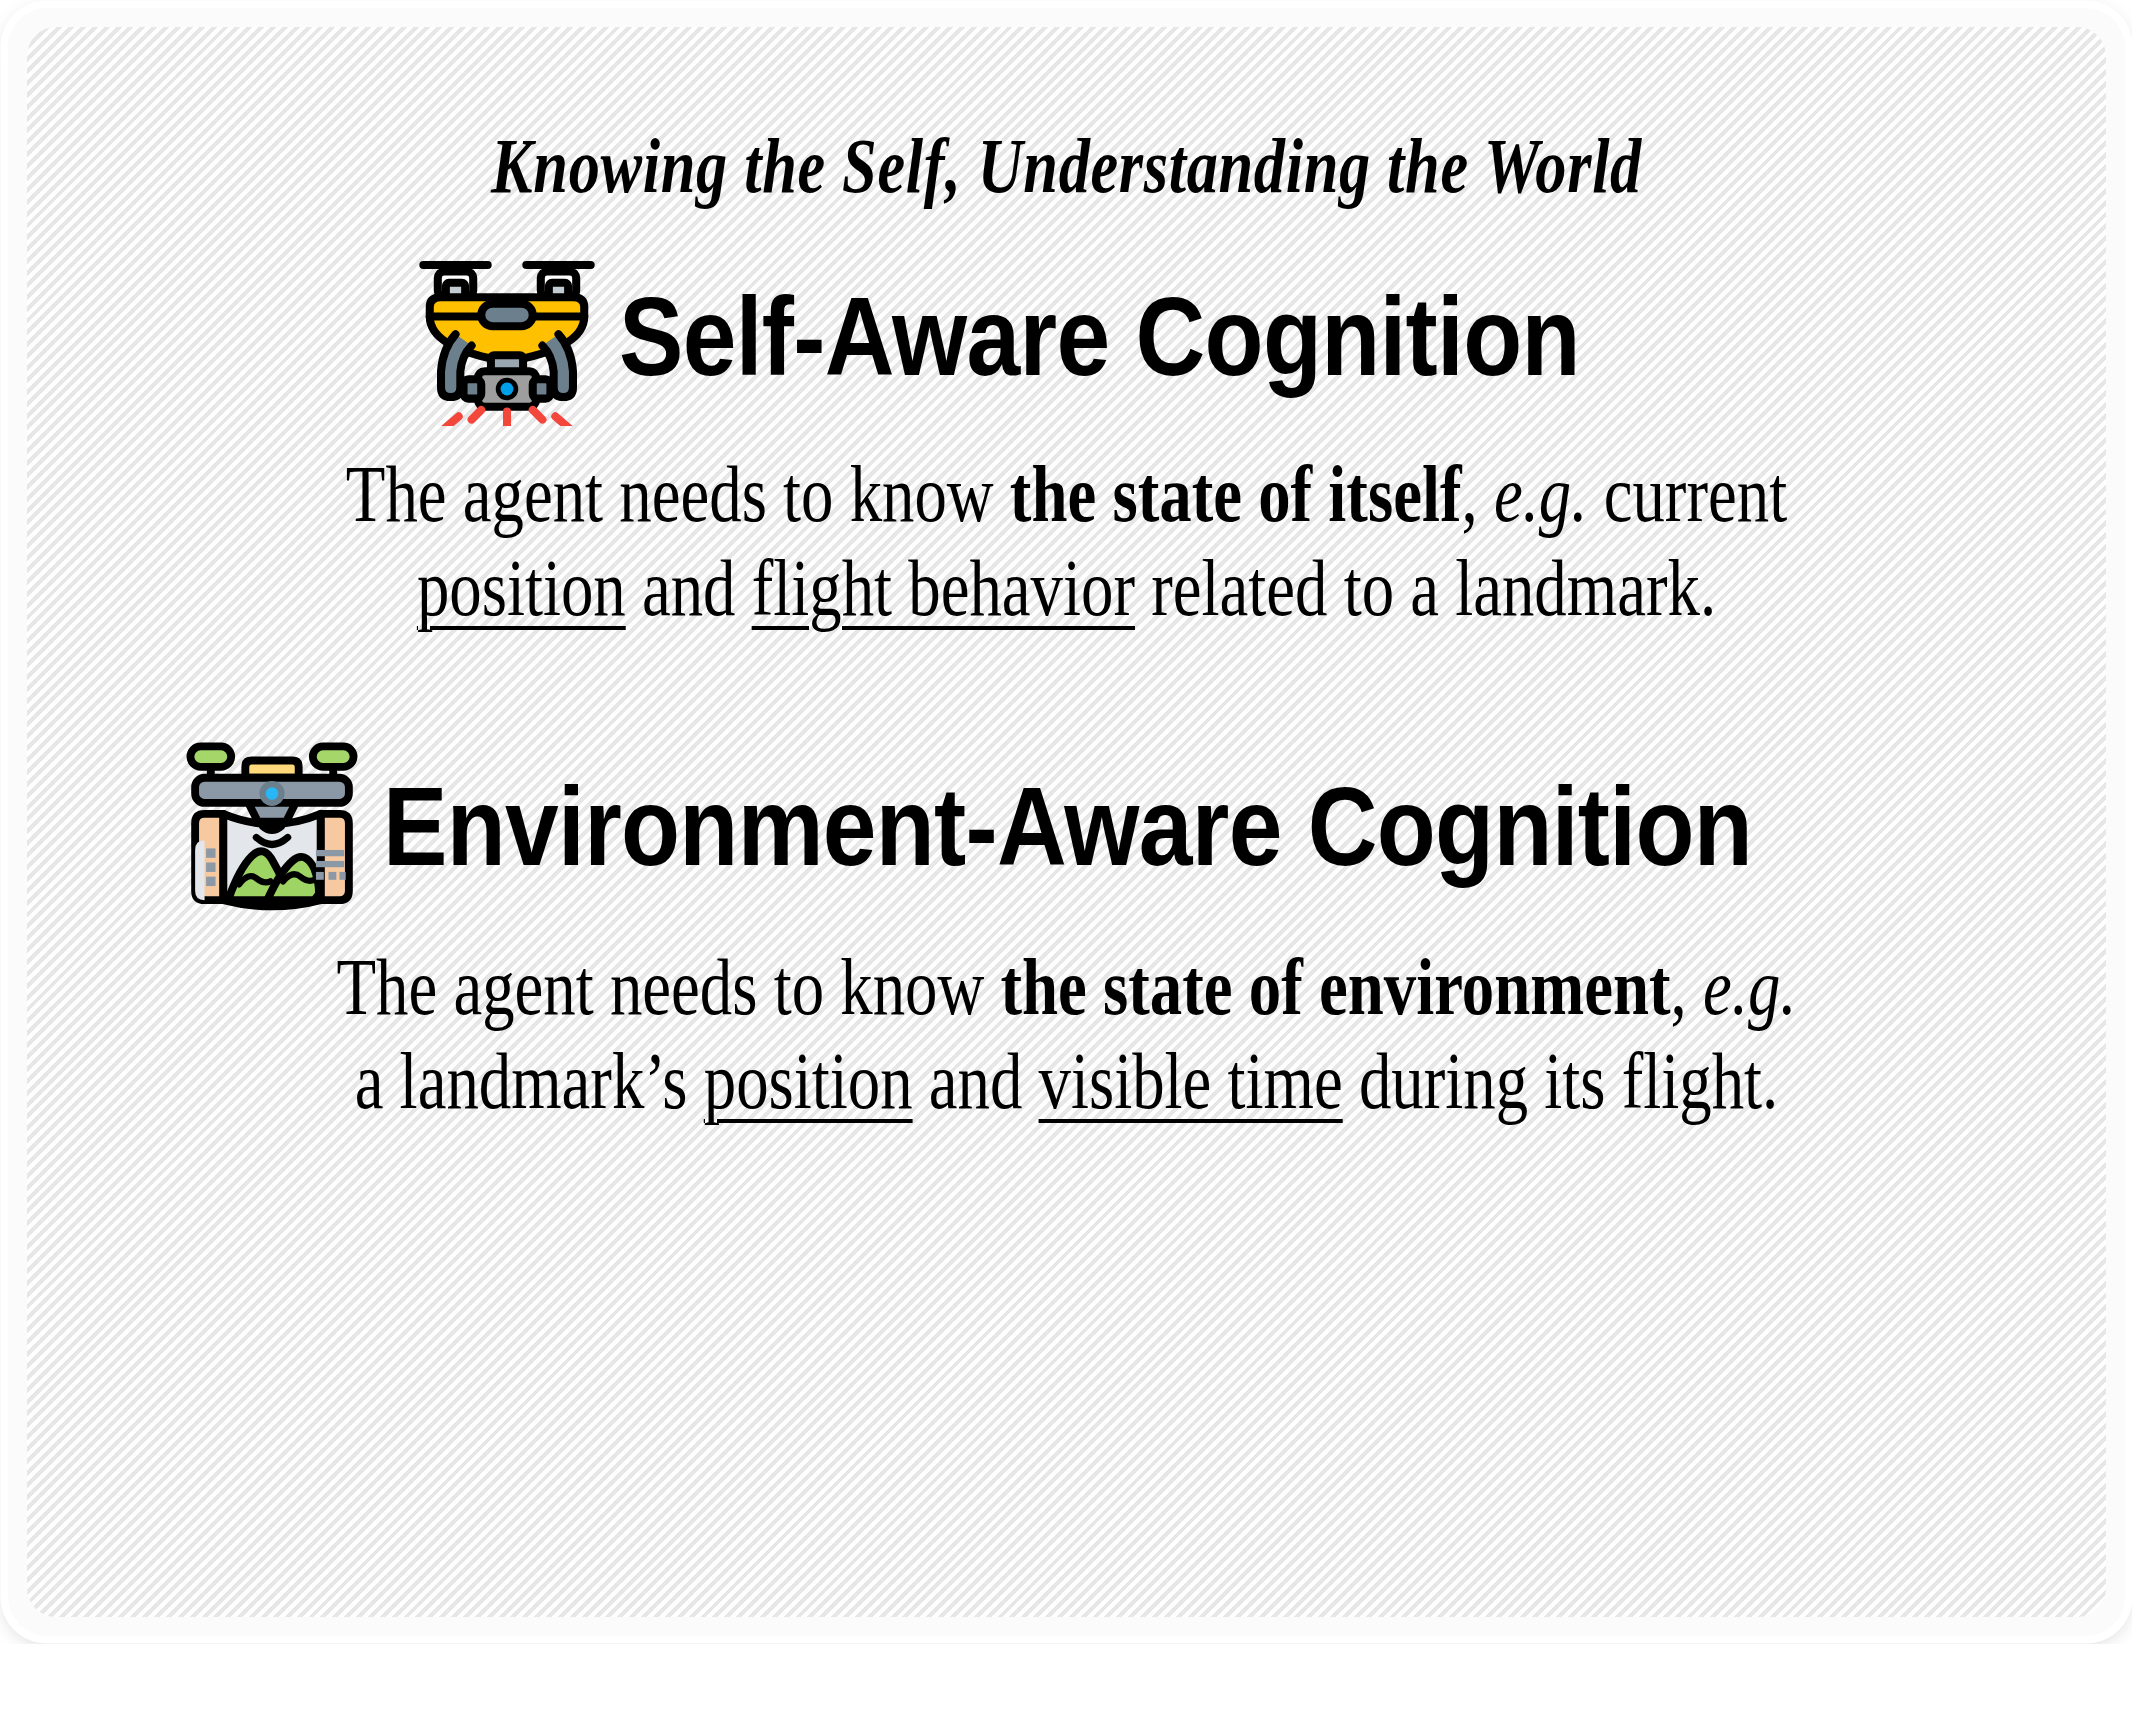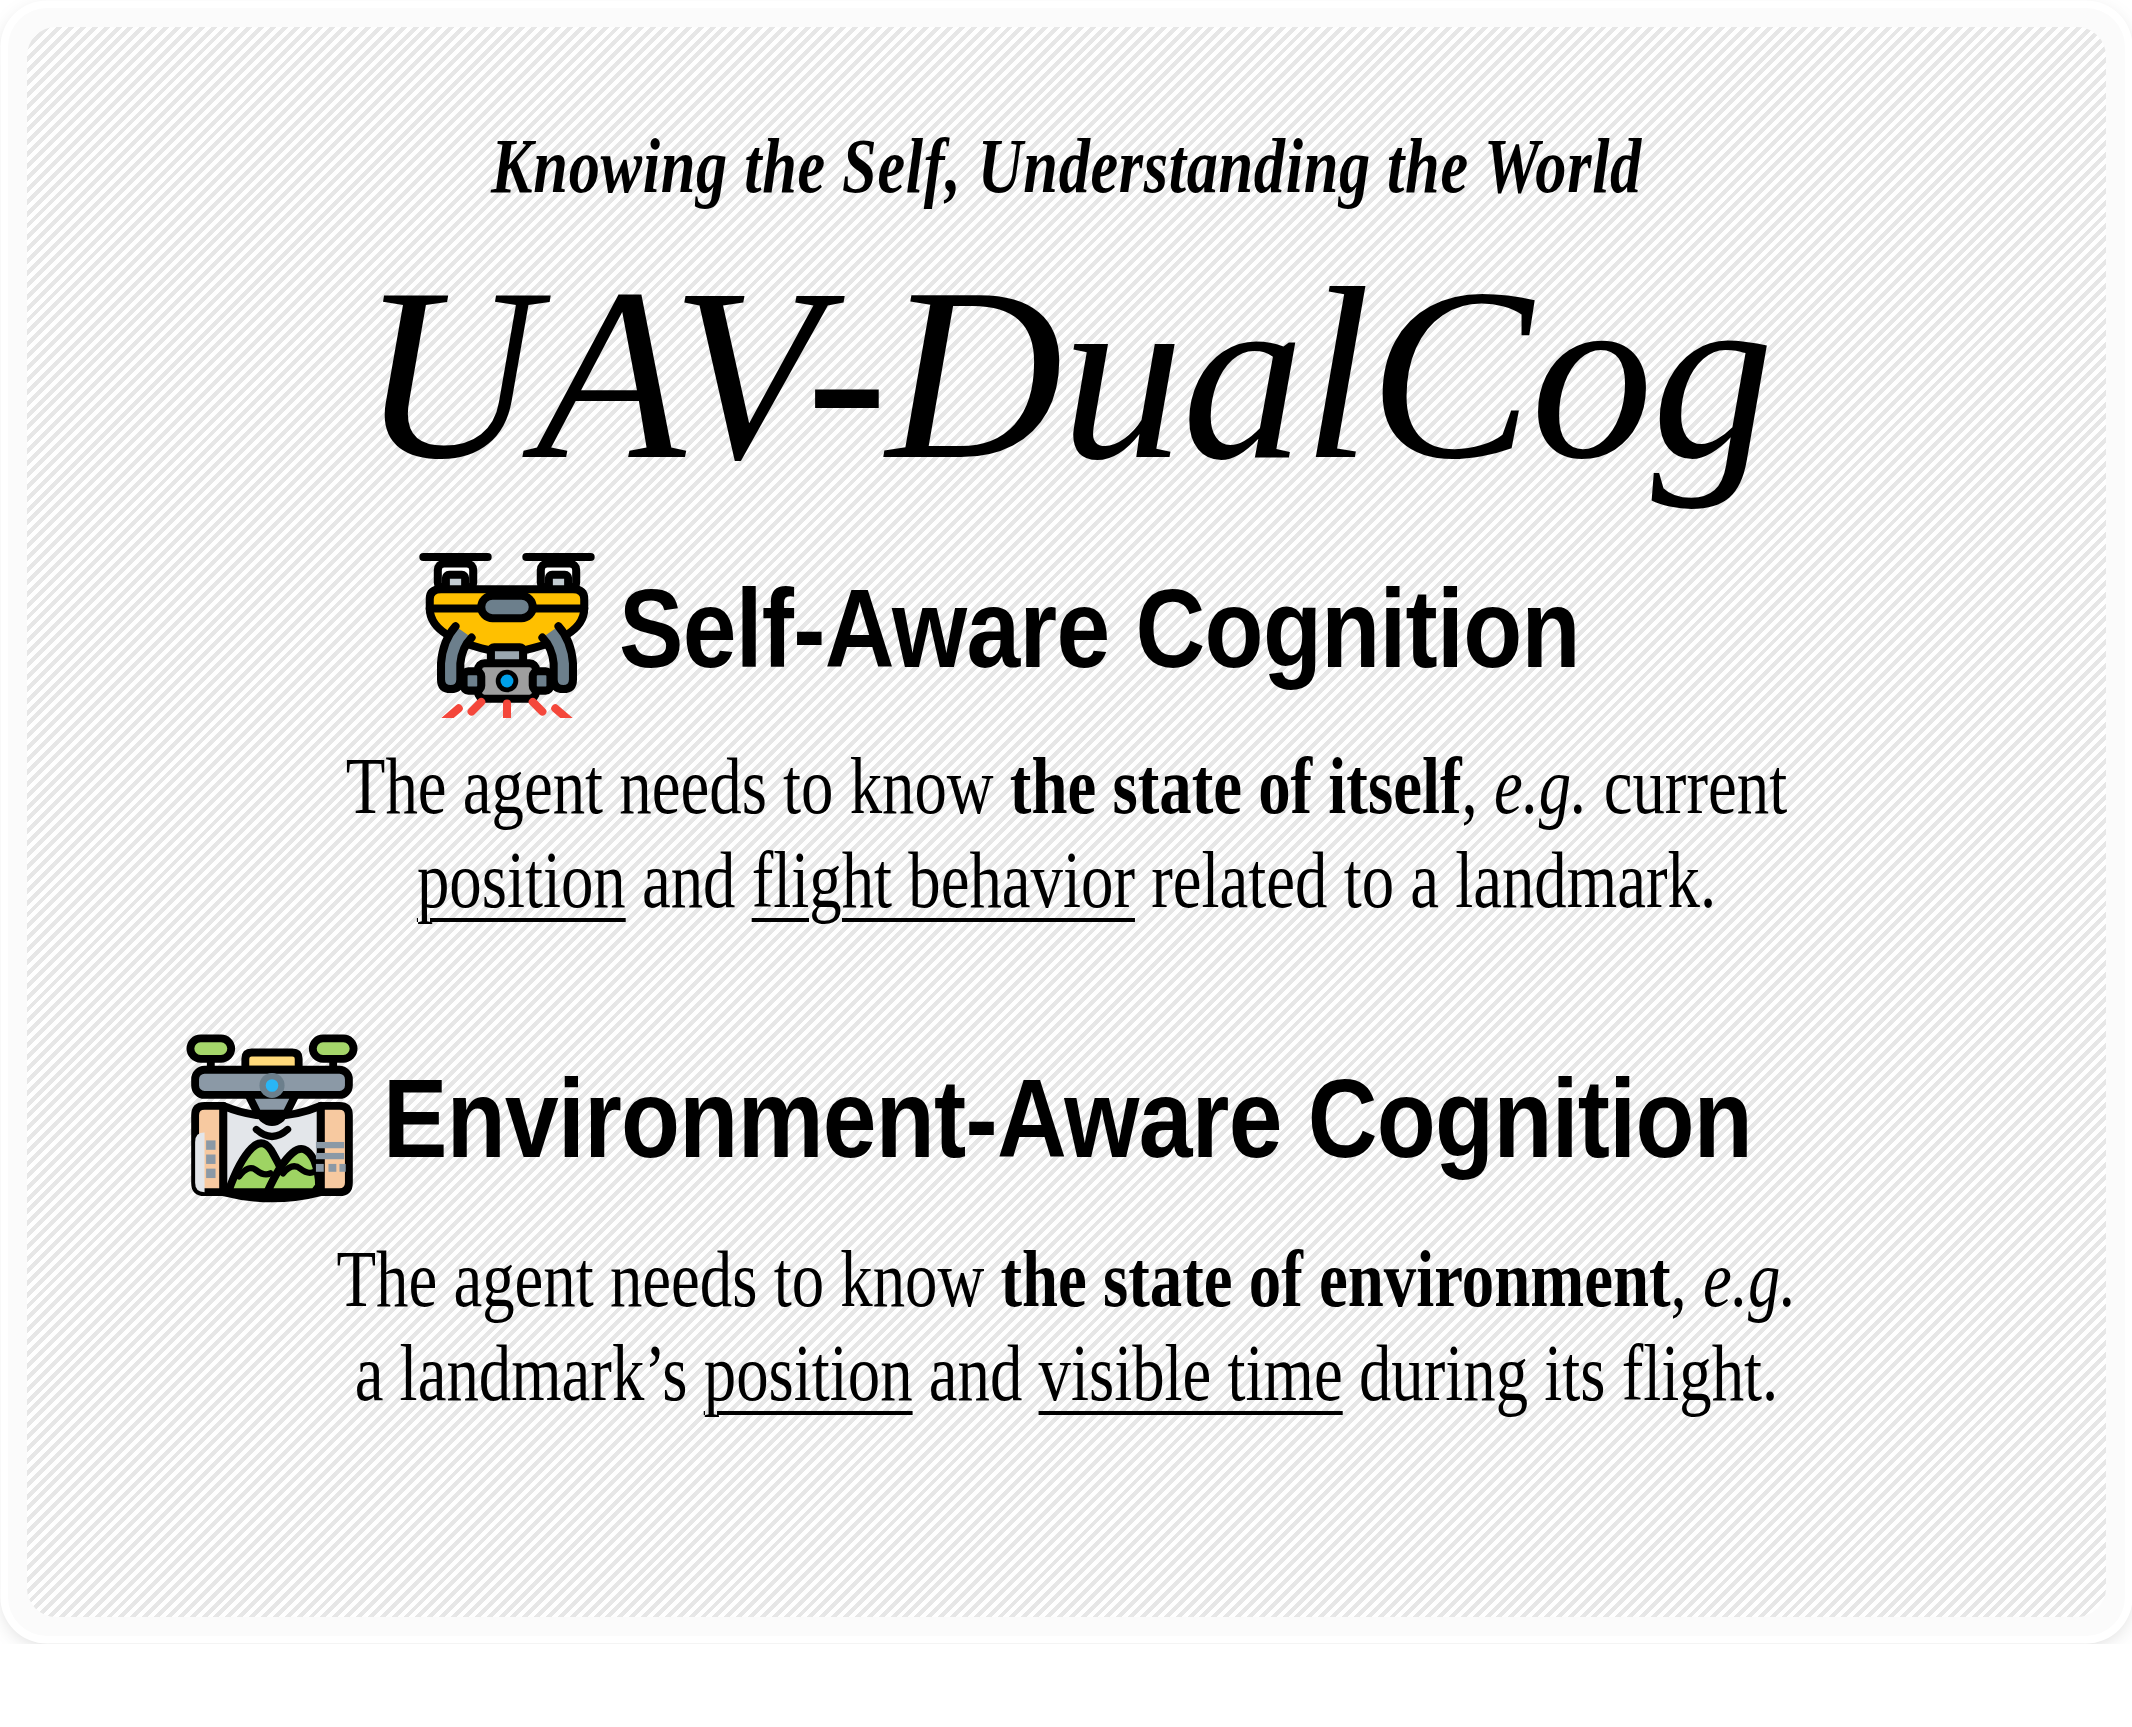--- a/index.html
+++ b/index.html
@@ -138,21 +138,20 @@
 </head>
 <body>
 
 <div id="poster">
   <div class="frame">
     <div class="texture">
       <div class="content">
 
         <div class="tagline">Knowing the Self, Understanding the World</div>
 
-        <div class="main-title">UAV-DualCog</div>
 
         <div class="section section-self">
           <div class="section-head">
             <span class="icon-wrap">
               <svg width="194" height="177" viewBox="0 0 120 110" xmlns="http://www.w3.org/2000/svg">
                 <g stroke="#000000" stroke-width="5" stroke-linecap="round" stroke-linejoin="round">
 
                   <path d="M8 10 H48" fill="none"></path>
                   <path d="M72 10 H112" fill="none"></path>
                   <path d="M28 10 L28 20" fill="none"></path>

